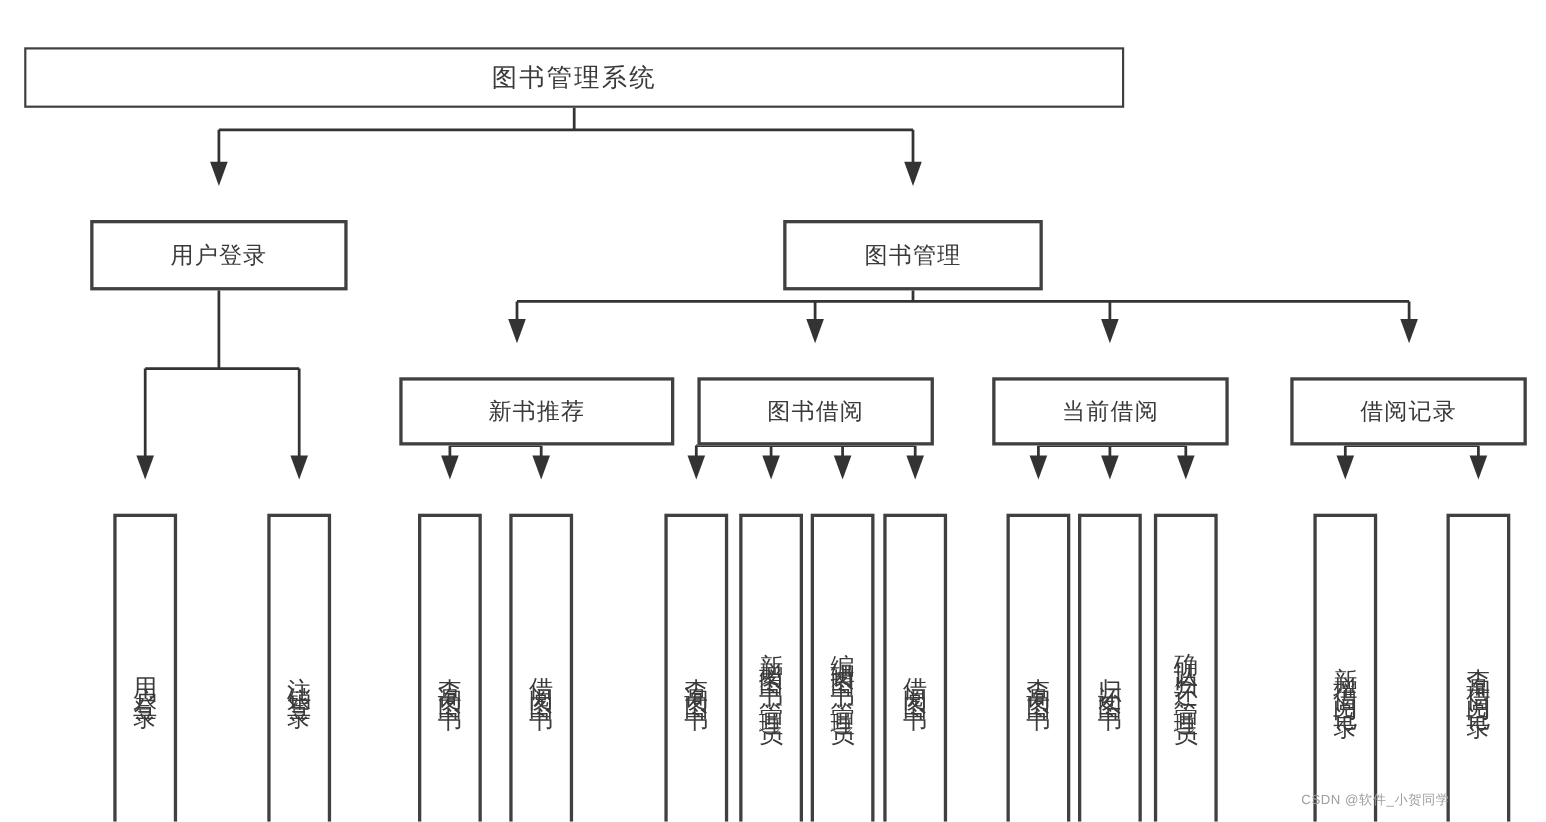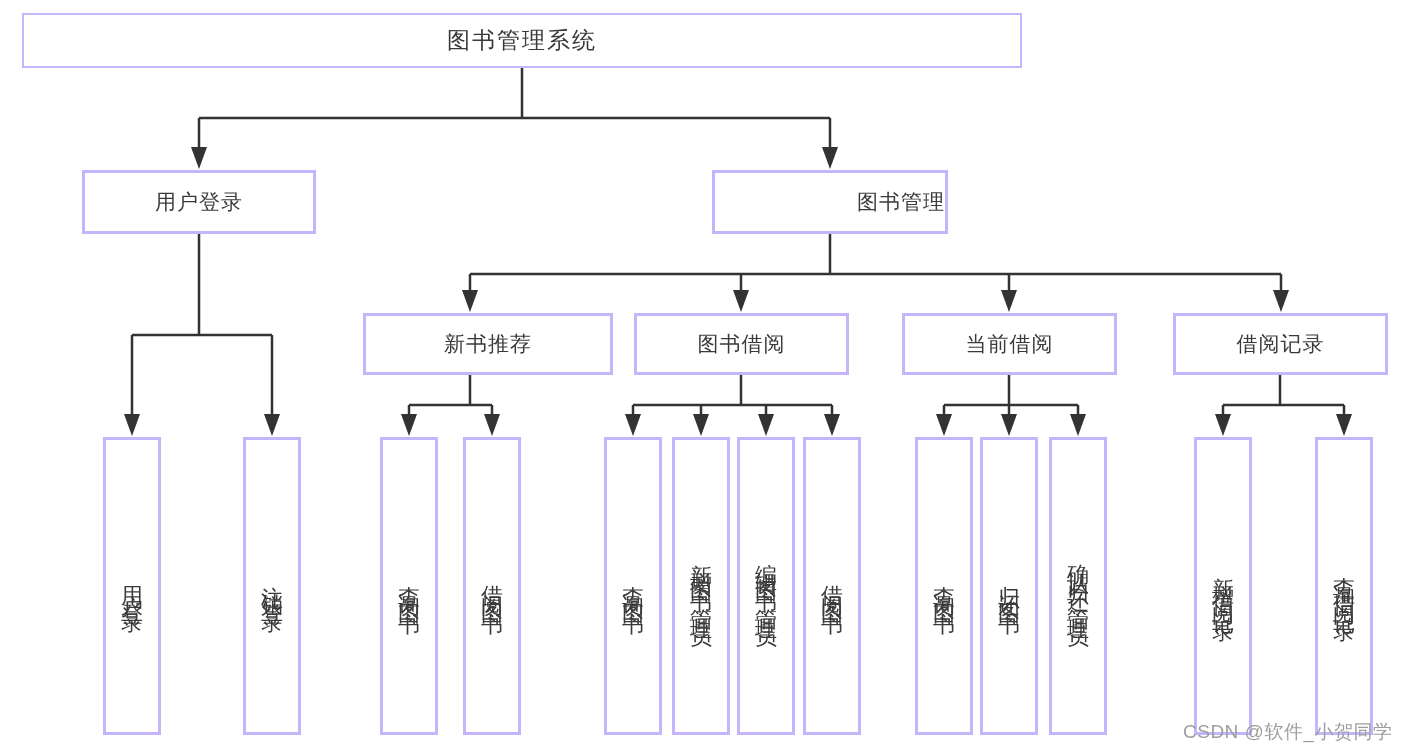--- a/index.html
+++ b/index.html
@@ -3,32 +3,33 @@
 <meta charset="utf-8">
 <style>
   html,body{margin:0;padding:0;background:#ffffff;}
   .canvas{
     position:relative;width:1405px;height:747px;background:#ffffff;overflow:hidden;
     font-family:"Liberation Sans","DejaVu Sans",sans-serif;color:#3a3a3a;
   }
   .wires{position:absolute;left:0;top:0;width:1405px;height:747px;z-index:1;}
   .box{
     position:absolute;z-index:2;box-sizing:border-box;background:#ffffff;
-    border:3px solid #c4b5fd;display:flex;align-items:center;justify-content:center;
+    border:3px solid #404040;display:flex;align-items:center;justify-content:center;
     text-align:center;
+    margin-top:30px;
   }
   .lvl1{font-size:23px;letter-spacing:2px;border-width:2.5px;}
   .lvl2,.lvl3{font-size:21px;letter-spacing:1px;}
   .vbox .vtext{
     writing-mode:vertical-rl;
     font-size:22px;letter-spacing:9px;line-height:1;
   }
   .watermark{
     position:absolute;z-index:3;left:1183px;top:719px;
-    font-size:19px;color:#9e9e9e;letter-spacing:0.5px;white-space:nowrap;
+    font-size:12px;color:#9e9e9e;letter-spacing:0.5px;white-space:nowrap;
   }
 </style>
 </head>
 <body>
 
 <div class="canvas">
 
   <svg class="wires" viewBox="0 0 1405 747" xmlns="http://www.w3.org/2000/svg">
     <g stroke="#333333" stroke-width="2.5" fill="none">
 
@@ -69,21 +70,21 @@
     </g>
   </svg>
 
   <div class="box lvl1" style="left:22px;top:13px;width:1000px;height:55px;">
     <span>图书管理系统</span>
   </div>
 
   <div class="box lvl2" style="left:82px;top:170px;width:234px;height:64px;">
     <span>用户登录</span>
   </div>
-  <div class="box lvl2" style="left:712px;top:170px;width:236px;height:64px;justify-content:flex-end;">
+  <div class="box lvl2" style="left:712px;top:170px;width:236px;height:64px;">
     <span>图书管理</span>
   </div>
 
   <div class="box lvl3" style="left:363px;top:313px;width:250px;height:62px;">
     <span>新书推荐</span>
   </div>
   <div class="box lvl3" style="left:902px;top:313px;width:215px;height:62px;">
     <span>当前借阅</span>
   </div>
   <div class="box lvl3" style="left:634px;top:313px;width:215px;height:62px;">

